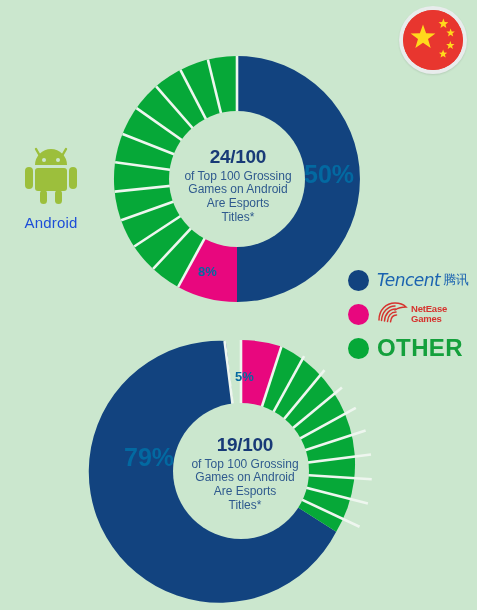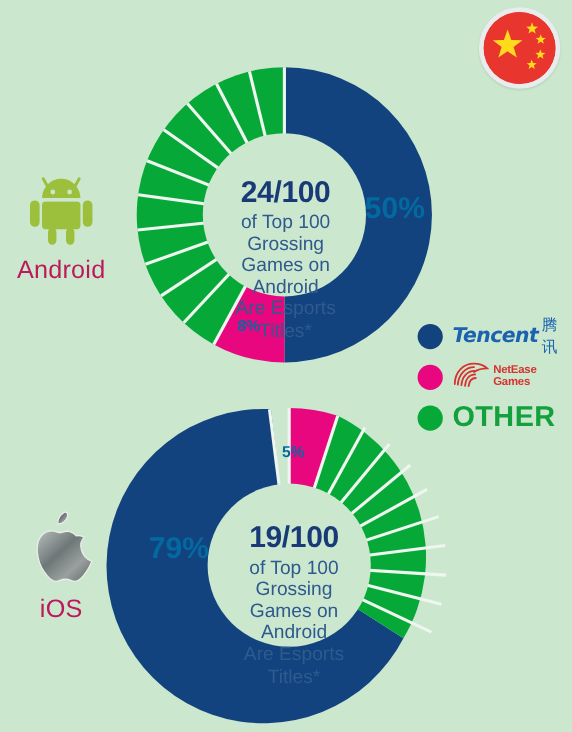--- a/index.html
+++ b/index.html
@@ -50,22 +50,22 @@
     text-align: center;
   }
   .platform .glyph {
     height: 72px;
     display: flex;
     align-items: center;
     justify-content: center;
   }
   .platform .plabel {
     margin-top: 4px;
-    font-size: 21px;
-    color: #be185d;
+    font-size: 15px;
+    color: #1d4ed8;
     letter-spacing: 0.2px;
   }
   #platform-android { left: 2px; top: 138px; }
   #platform-ios     { left: 2px; top: 420px; }
 
   
   .donut-wrap {
     position: absolute;
   }
   #donut-android { left: 95px; top: 46px;  width: 284px; height: 266px; }
@@ -74,29 +74,29 @@
   .donut-wrap svg { display: block; overflow: visible; }
 
   .hole-text {
     position: absolute;
     text-align: center;
     color: #214a82;
     line-height: 1.14;
     pointer-events: none;
   }
   .hole-text .big {
-    font-size: 25px;
+    font-size: 19px;
     font-weight: bold;
     color: #183a77;
     letter-spacing: -0.3px;
     display: block;
     margin-bottom: 2px;
   }
   .hole-text .sub {
-    font-size: 16px;
+    font-size: 12px;
     color: #2f5a8e;
     display: block;
   }
   #hole-android { left: 175px; top: 146px; width: 126px; }
   #hole-ios     { left: 182px; top: 434px; width: 126px; text-align: center; }
 
   .seg-label {
     position: absolute;
     font-weight: bold;
     color: #0369a1;
@@ -129,21 +129,21 @@
     flex: 0 0 auto;
     margin-right: 8px;
   }
   .legend-brand {
     display: flex;
     align-items: center;
   }
   .brand-tencent {
     font-family: "DejaVu Sans", sans-serif;
     font-size: 17px;
-    font-weight: bold;
+    font-weight: normal;
     font-style: italic;
     color: #1b63b0;
     letter-spacing: -0.5px;
   }
   .brand-tencent-cn {
     font-size: 13px;
     font-weight: normal;
     color: #1b63b0;
     margin-left: 3px;
     letter-spacing: -0.5px;
@@ -201,40 +201,20 @@
           <rect x="32" y="47" width="7" height="14" rx="3.5"></rect>
         </g>
         <circle cx="21" cy="17" r="2" fill="#cbe7ce"></circle>
         <circle cx="35" cy="17" r="2" fill="#cbe7ce"></circle>
         <rect x="12" y="22.6" width="32" height="2.1" fill="#cbe7ce"></rect>
       </svg>
     </div>
     <div class="plabel">Android</div>
   </div>
 
-  <div class="platform" id="platform-ios">
-    <div class="glyph">
-      <svg width="56" height="64" viewBox="0 0 56 64" aria-hidden="true">
-        <defs>
-          <linearGradient id="appleGrad" x1="0" y1="0" x2="1" y2="1">
-            <stop offset="0%" stop-color="#b9bdbd"></stop>
-            <stop offset="42%" stop-color="#6e7777"></stop>
-            <stop offset="70%" stop-color="#9aa0a0"></stop>
-            <stop offset="100%" stop-color="#5d6666"></stop>
-          </linearGradient>
-        </defs>
-        <path d="M30.5,3 C27.5,4.5 24.6,8.2 25.2,12.6 C29.1,13.0 32.6,9.6 33.3,6.6 C33.9,4.2 32.8,2.2 30.5,3 Z" fill="url(#appleGrad)" stroke="#e9eeea" stroke-width="1.1"></path>
-        <path d="M40.6,22.5 C37.4,18.6 32.8,18.1 30.0,19.3 C27.8,20.2 26.3,20.3 24.1,19.3 C20.0,17.4 14.0,18.6 10.5,23.8
-                 C6.2,30.2 7.6,43.2 13.6,52.2 C16.3,56.3 19.4,60.4 23.4,60.5 C26.4,60.6 27.6,58.7 31.6,58.7
-                 C35.6,58.7 36.5,60.6 39.6,60.5 C43.7,60.4 46.9,55.6 49.6,51.5 C51.5,48.6 52.3,47.1 53.6,43.8
-                 C44.0,40.3 42.0,28.5 47.2,23.6 C45.1,22.3 42.8,22.0 40.6,22.5 Z" fill="url(#appleGrad)" stroke="#e9eeea" stroke-width="1.1"></path>
-      </svg>
-    </div>
-    <div class="plabel">iOS</div>
-  </div>
 
   <div class="donut-wrap" id="donut-android">
     <svg width="284" height="266" viewBox="0 0 284 266" aria-hidden="true">
 
       <path d="M142,10 A123,123 0 0 1 142,256 L142,10 Z" fill="#12437f"></path>
 
       <path d="M142,256 A123,123 0 0 1 83.1,241.0 L142,133 Z" fill="#e8077e"></path>
 
       <path d="M83.1,241.0 A123,123 0 0 1 142,10 L142,133 Z" fill="#06a838"></path>
 

